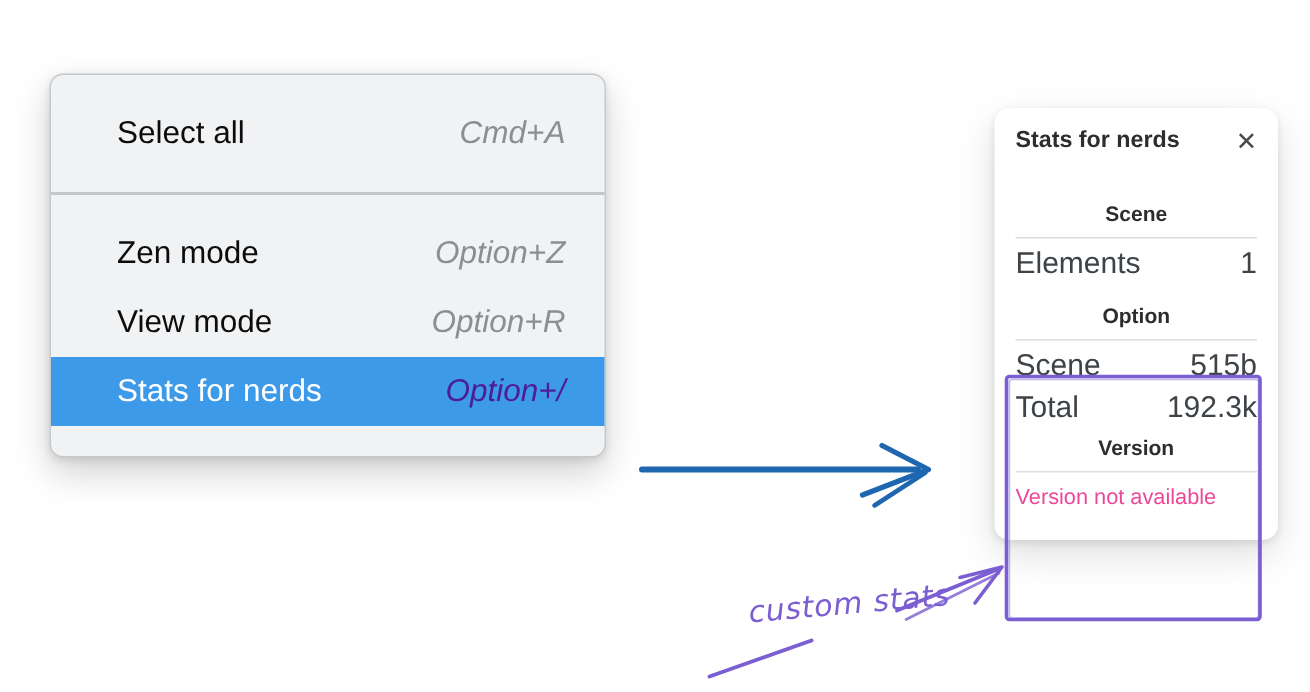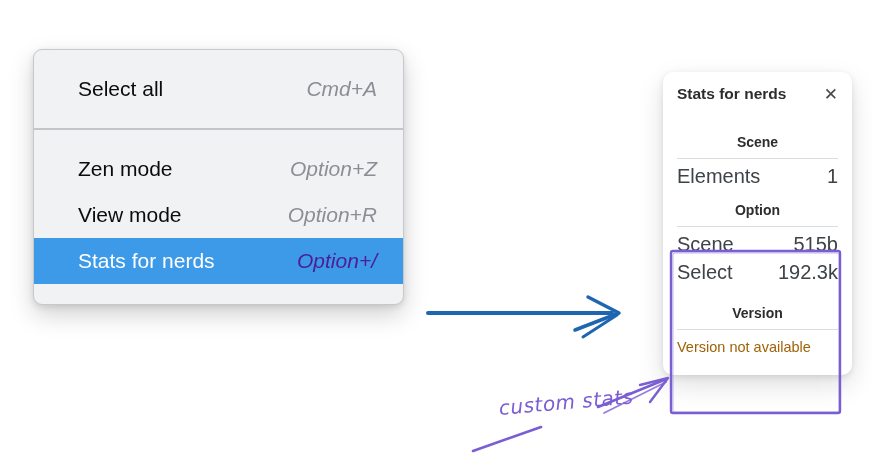--- a/index.html
+++ b/index.html
@@ -34,24 +34,24 @@
   }
   .panel-head{display:flex;align-items:center;justify-content:space-between;height:20px;}
   .panel-title{font-weight:700;font-size:15.5px;color:#2d2d2d;}
   .close-btn{
     background:none;border:none;padding:0;margin:0;line-height:1;
     font-size:17px;color:#4a4a4a;cursor:pointer;font-family:inherit;
   }
   .sec-h{text-align:center;font-weight:700;font-size:14px;color:#2d2d2d;line-height:18px;}
   .sec-h.scene{margin-top:29px;}
   .sec-h.storage{margin-top:11px;}
-  .sec-h.version{margin-top:18px;}
+  .sec-h.version{margin-top:3px;}
   .sec-hr{border:none;border-top:1px solid #d9dee3;margin:7px 0 3px;height:0;}
   .stat-row{display:flex;justify-content:space-between;font-size:20px;line-height:28px;color:#3e4348;}
-  .note{font-size:14.5px;line-height:28px;color:#a16207;white-space:nowrap;}
+  .note{font-size:14.5px;line-height:28px;color:#ec4899;white-space:nowrap;}
 
   
   .overlay{position:absolute;left:0;top:0;width:873px;height:461px;pointer-events:none;}
   .annot-text{
     position:absolute;left:499px;top:396px;
     transform:rotate(-5deg);transform-origin:left center;
     font-family:"DejaVu Sans",sans-serif;font-style:italic;font-weight:500;
     font-size:20px;letter-spacing:.5px;color:#7a5ed2;white-space:nowrap;
   }
 </style>
@@ -91,21 +91,21 @@
     <span>1</span>
   </div>
 
   <div class="sec-h storage">Option</div>
   <div class="sec-hr"></div>
   <div class="stat-row">
     <span>Scene</span>
     <span>515b</span>
   </div>
   <div class="stat-row">
-    <span>Select</span>
+    <span>Total</span>
     <span>192.3k</span>
   </div>
 
   <div class="sec-h version">Version</div>
   <div class="sec-hr"></div>
   <div class="note">Version not available</div>
 </div>
 
 <svg class="overlay" viewBox="0 0 873 461" xmlns="http://www.w3.org/2000/svg">
 

